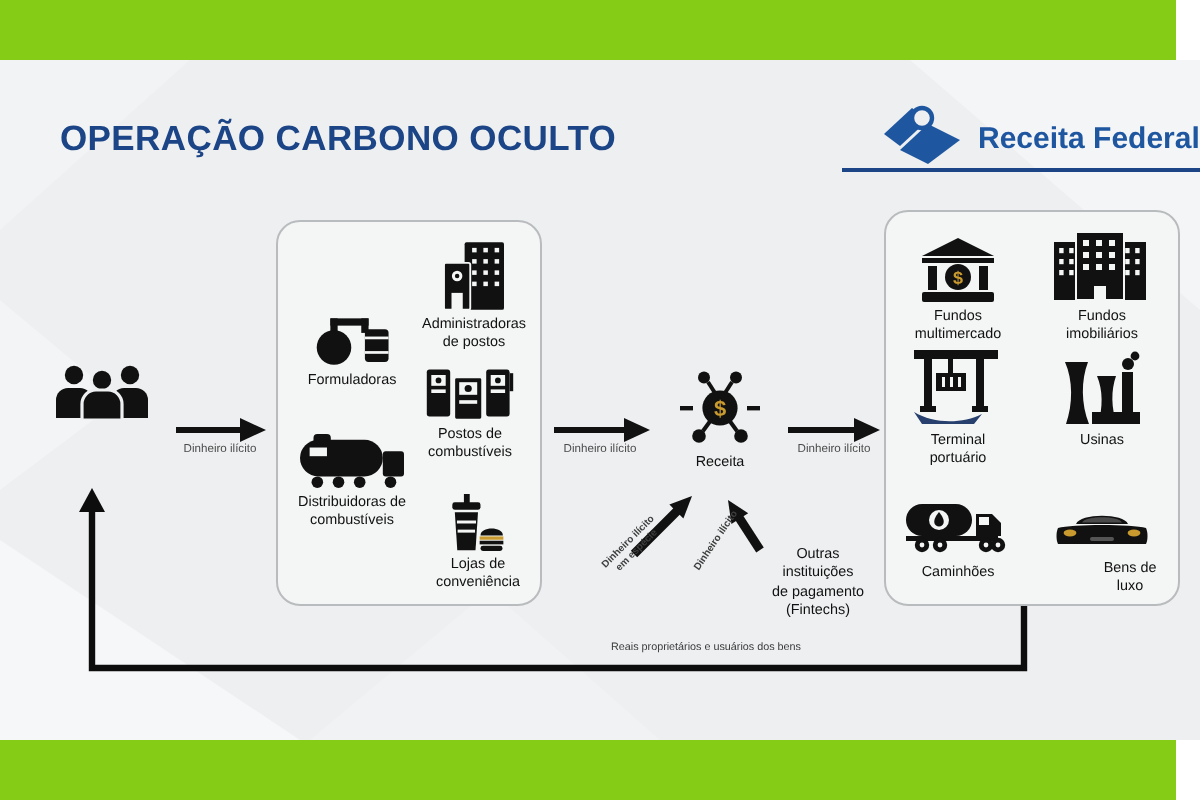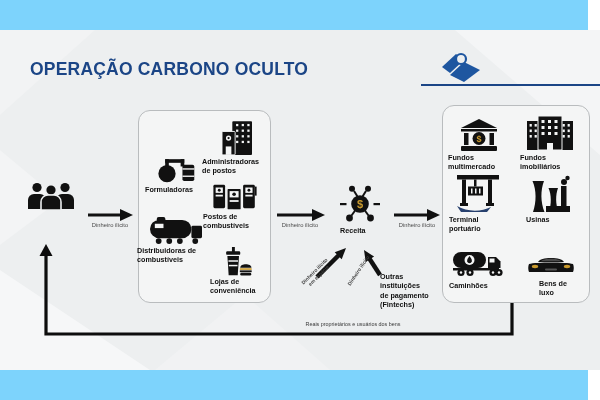--- a/index.html
+++ b/index.html
@@ -1,31 +1,31 @@
 <!DOCTYPE html>
 <html style="--brand-blue: #1b4586; --logo-blue: #1e56a0; --gold: #c99a2e; --ink: #111111; --panel-bg: #edeff0;"><head>
 <meta charset="utf-8">
 <style>
   *{margin:0;padding:0;box-sizing:border-box}
   html,body{width:600px;height:400px;background:#fff;overflow:hidden;
     font-family:"Liberation Sans",sans-serif}
-  .canvas{position:relative;width:588px;height:400px;background:#7dd3fc}
+  .canvas{position:relative;width:588px;height:400px;background:#84cc16}
   .panel-bg{position:absolute;left:0;top:30px;width:600px;height:340px;background:var(--panel-bg,#edeff0)}
   .bg-deco{position:absolute;left:0;top:30px;pointer-events:none}
   .title{position:absolute;left:30px;top:59px;font-size:17.5px;font-weight:800;
     color:var(--brand-blue,#1b4586);letter-spacing:.2px;white-space:nowrap}
   .logo-emblem{position:absolute;left:440px;top:51px}
   .logo-text{position:absolute;left:489px;top:61px;font-size:15px;font-weight:700;
     color:var(--logo-blue,#1e56a0);white-space:nowrap}
   .logo-rule{position:absolute;left:421px;top:84px;width:179px;height:2.2px;background:var(--brand-blue,#1b4586)}
   .box{position:absolute;background:#f4f5f5;border:1.2px solid #b9bcbe;border-radius:12px}
   .connectors{position:absolute;left:0;top:0;pointer-events:none}
   .ic{position:absolute}
-  .nlabel{position:absolute;font-size:7.2px;font-weight:700;color:var(--ink,#111);
-    line-height:1.3}
+  .nlabel{position:absolute;font-size:7.2px;font-weight:400;color:var(--ink,#111);
+    text-align:center;line-height:1.3}
   .cap{position:absolute;font-size:5.8px;color:#4b4b4b;text-align:center;white-space:nowrap}
   .rot{position:absolute;font-size:5px;font-weight:600;color:#3f3f3f;text-align:center;line-height:1.15}
   .ret{position:absolute;font-size:5.4px;color:#3a3a3a;text-align:center;white-space:nowrap}
 </style>
 </head>
 <body>
 
 <div class="canvas">
 
   <div class="panel-bg"></div>
@@ -36,20 +36,21 @@
     <polygon points="155,340 330,340 245,265" fill="#f1f2f3"></polygon>
     <polygon points="0,120 60,170 0,215" fill="#f3f4f5"></polygon>
   </svg>
 
   <div class="title">OPERAÇÃO CARBONO OCULTO</div>
   <svg class="logo-emblem" width="44" height="34" viewBox="0 0 44 34">
     <path d="M2,16 L16,3 L24,9 L10,22 Z" style="fill:var(--logo-blue)"></path>
     <path d="M10,24 L24,11 L40,19 L24,31 Z" style="fill:var(--logo-blue)"></path>
     <circle cx="21" cy="8" r="5" style="fill:#edeff0;stroke:var(--logo-blue);stroke-width:2.2"></circle>
   </svg>
+  <div class="logo-text">Receita Federal</div>
   <div class="logo-rule"></div>
 
   <div class="box" style="left:138px;top:110px;width:133px;height:193px"></div>
   <div class="box" style="left:442px;top:105px;width:148px;height:198px"></div>
 
   <svg class="connectors" width="600" height="400">
     <line x1="88" y1="215" x2="120" y2="215" stroke="#111" stroke-width="3"></line>
     <polygon points="120,209 133,215 120,221" fill="#111"></polygon>
     <line x1="277" y1="215" x2="312" y2="215" stroke="#111" stroke-width="3"></line>
     <polygon points="312,209 325,215 312,221" fill="#111"></polygon>

